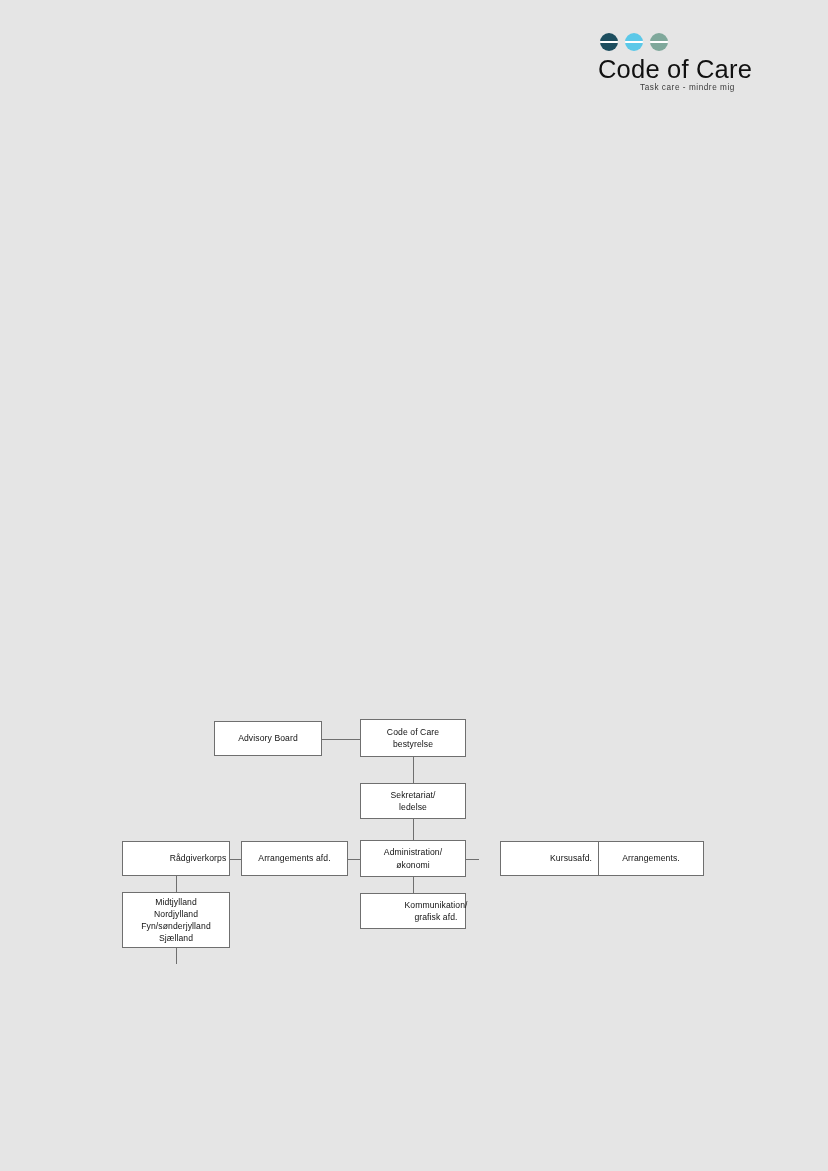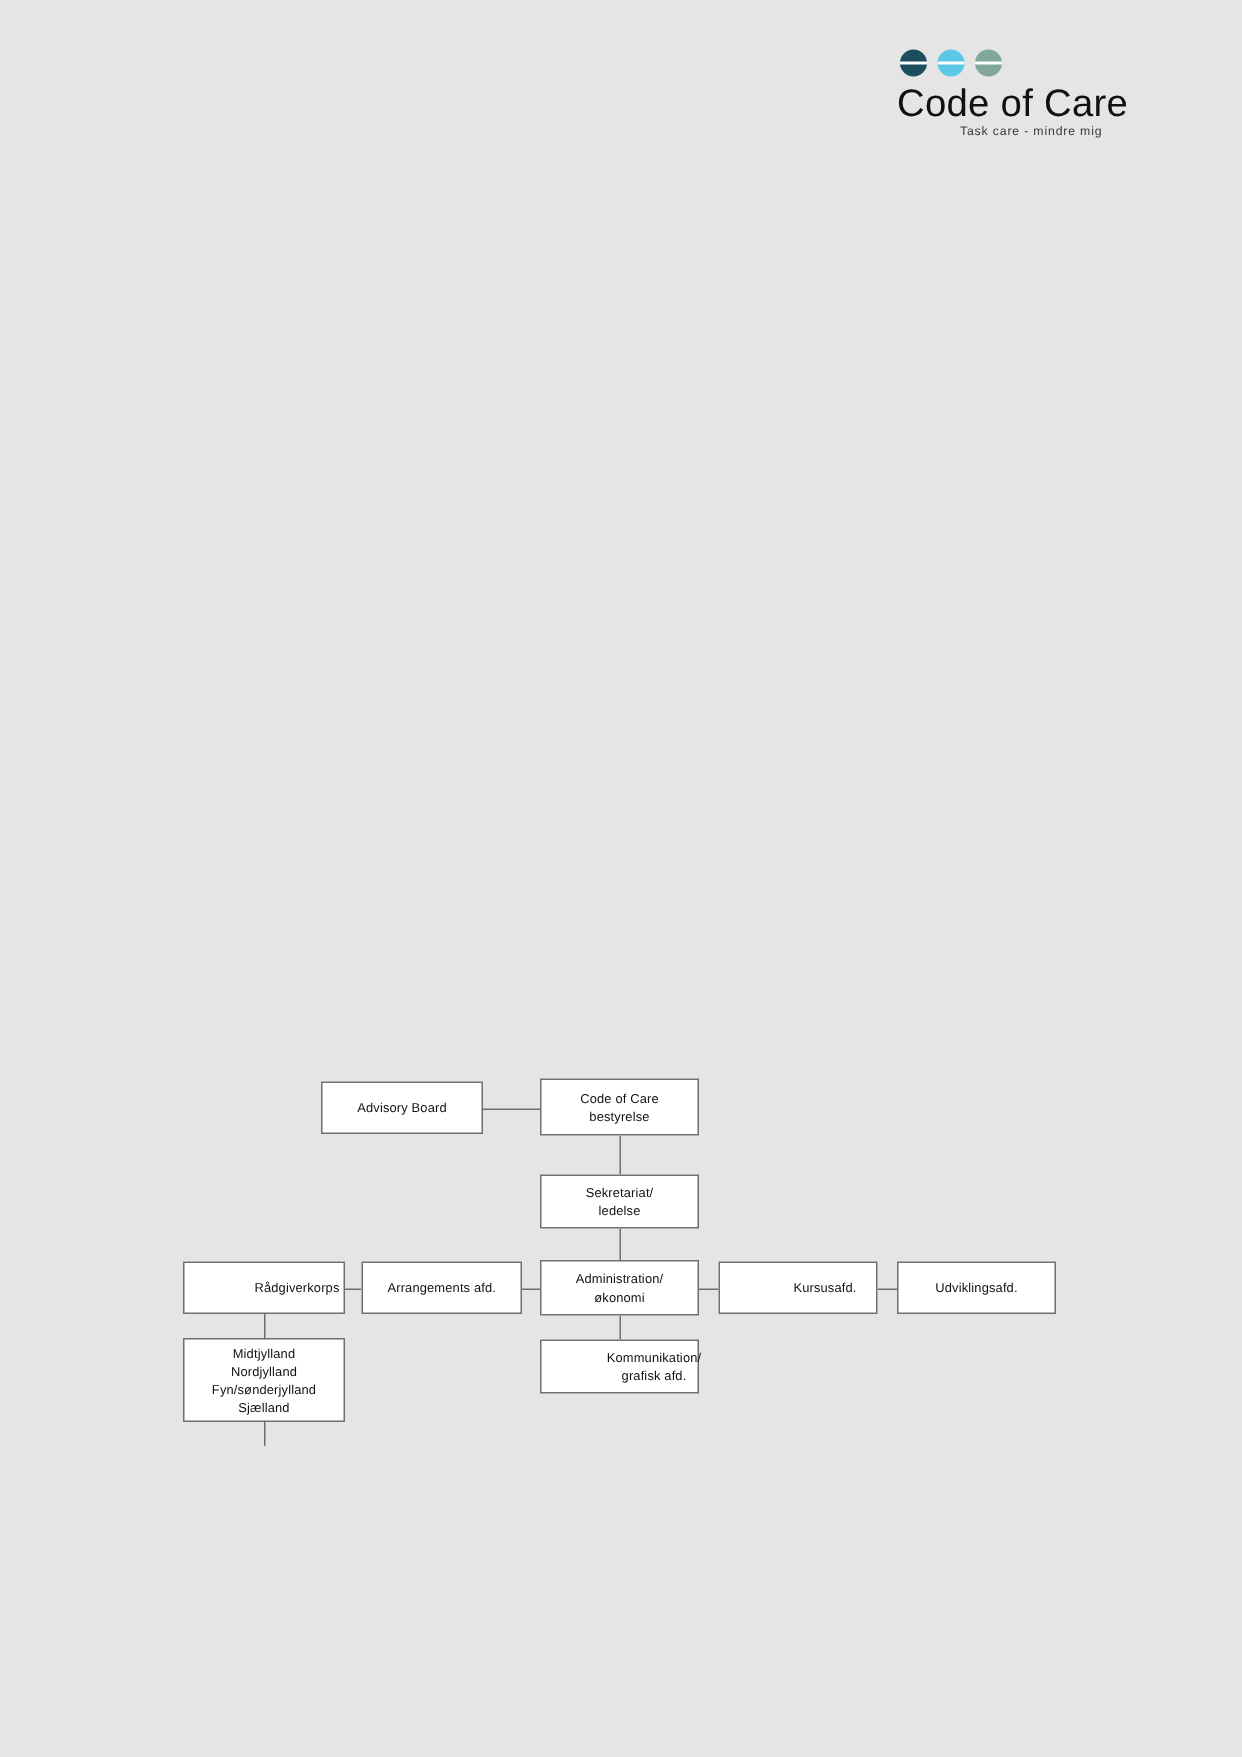--- a/index.html
+++ b/index.html
@@ -138,25 +138,25 @@
       <div class="node" style="left: 102px; top: 841px; width: 108px; height: 35px; padding-left: 44px;">
         <span>Rådgiverkorps</span>
       </div>
       <div class="node" style="left: 221px; top: 841px; width: 107px; height: 35px;">
         <span>Arrangements afd.</span>
       </div>
       <div class="node" style="left: 340px; top: 840px; width: 106px; height: 37px;">
         <span>Administration/
 økonomi</span>
       </div>
-      <div class="node" style="left: 459px; top: 841px; width: 106px; height: 35px; padding-left: 36px;">
+      <div class="node" style="left: 480px; top: 841px; width: 106px; height: 35px; padding-left: 36px;">
         <span>Kursusafd.</span>
       </div>
       <div class="node" style="left: 578px; top: 841px; width: 106px; height: 35px;">
-        <span>Udviklingsafd.</span>
+        <span>Arrangements.</span>
       </div>
       <div class="node" style="left: 340px; top: 893px; width: 106px; height: 36px; padding-left: 46px;">
         <span>Kommunikation/
 grafisk afd.</span>
       </div>
       <div class="node" style="left: 102px; top: 892px; width: 108px; height: 56px; justify-content: center;">
         <span>Midtjylland
 Nordjylland
 Fyn/sønderjylland
 Sjælland</span>

